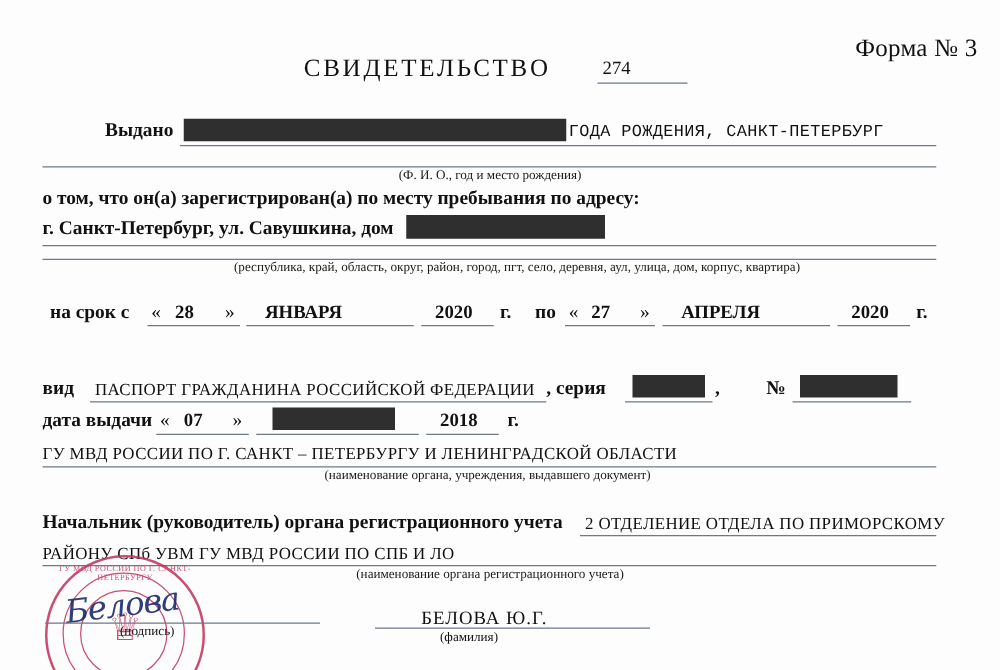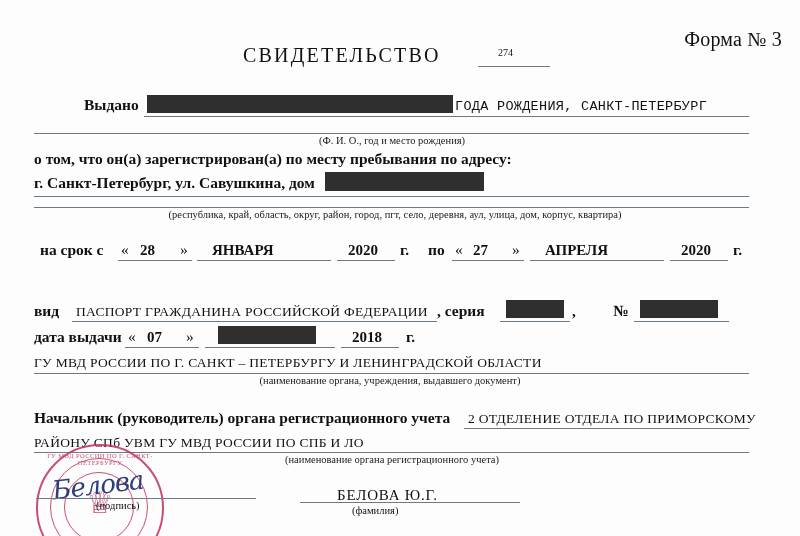--- a/index.html
+++ b/index.html
@@ -40,22 +40,21 @@
     left: 243px;
     top: 44px;
     font-size: 20px;
     letter-spacing: 2.2px;
     font-weight: normal;
   }
   .title-num {
     position: absolute;
     left: 482px;
     top: 47px;
-    font-size: 10px;
-    margin-left: 16px;
+    font-size: 15px;
   }
   .subtitle {
     position: absolute;
     left: 213px;
     top: 71px;
     font-size: 15.5px;
   }
   .lbl { font-size: 15.5px; font-weight: bold; }
   .small-center {
     position: absolute;
@@ -163,21 +162,21 @@
 
   <div class="rule" style="left:34px; top:133px; width:715px;"></div>
   <div class="small-center" style="left:254px; top:135px; width:276px;">(Ф. И. О., год и место рождения)</div>
 
   <div class="abs lbl" style="left:34px; top:174px;">г. Санкт-Петербург, ул. Савушкина, дом</div>
 
   <div class="abs lbl" style="left:34px; top:150px;">о том, что он(а) зарегистрирован(а) по месту пребывания по адресу:</div>
   <div class="redact" style="left:325px; top:172px; width:159px; height:19px;"></div>
   <div class="rule" style="left:34px; top:196px; width:715px;"></div>
   <div class="rule" style="left:34px; top:207px; width:715px;"></div>
-  <div class="small-center" style="left:150px; top:209px; width:490px;">(республика, край, область, округ, район, город, пгт, село, деревня, аул, улица, дом, корпус, квартира)</div>
+  <div class="small-center" style="left:150px; top:209px; width:490px;text-align:right;">(республика, край, область, округ, район, город, пгт, село, деревня, аул, улица, дом, корпус, квартира)</div>
 
   <div class="abs lbl" style="left:40px; top:241px;">на срок с</div>
   <div class="abs quote" style="left:121px; top:241px;">«</div>
   <div class="abs bold-field" style="left:140px; top:242px;">28</div>
   <div class="abs quote" style="left:180px; top:241px;">»</div>
   <div class="rule" style="left:118px; top:260px; width:74px;"></div>
   <div class="abs bold-field" style="left:212px; top:242px;">ЯНВАРЯ</div>
   <div class="rule" style="left:197px; top:260px; width:134px;"></div>
   <div class="abs bold-field" style="left:348px; top:242px;">2020</div>
   <div class="rule" style="left:337px; top:260px; width:58px;"></div>

